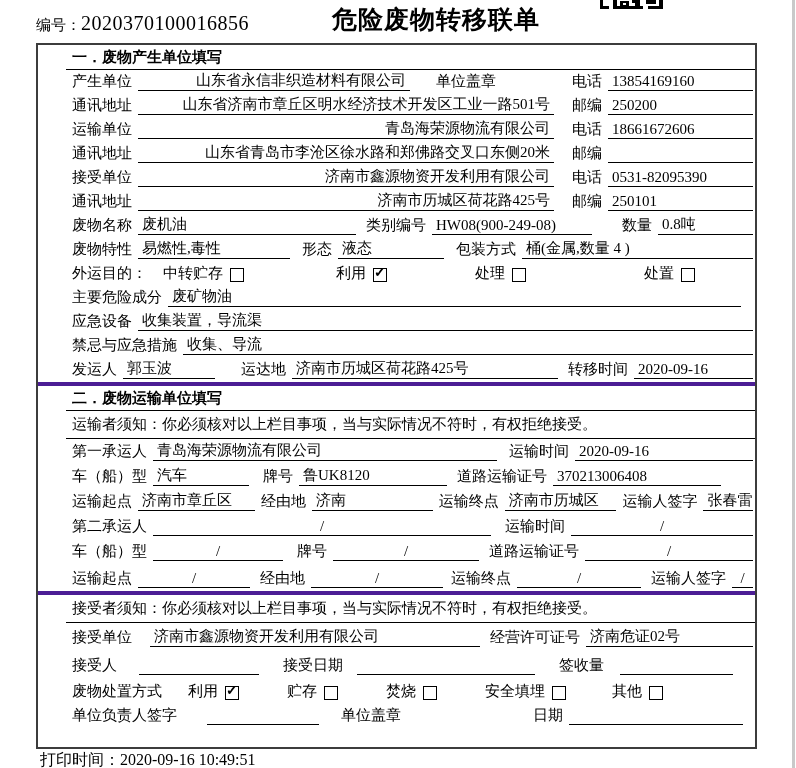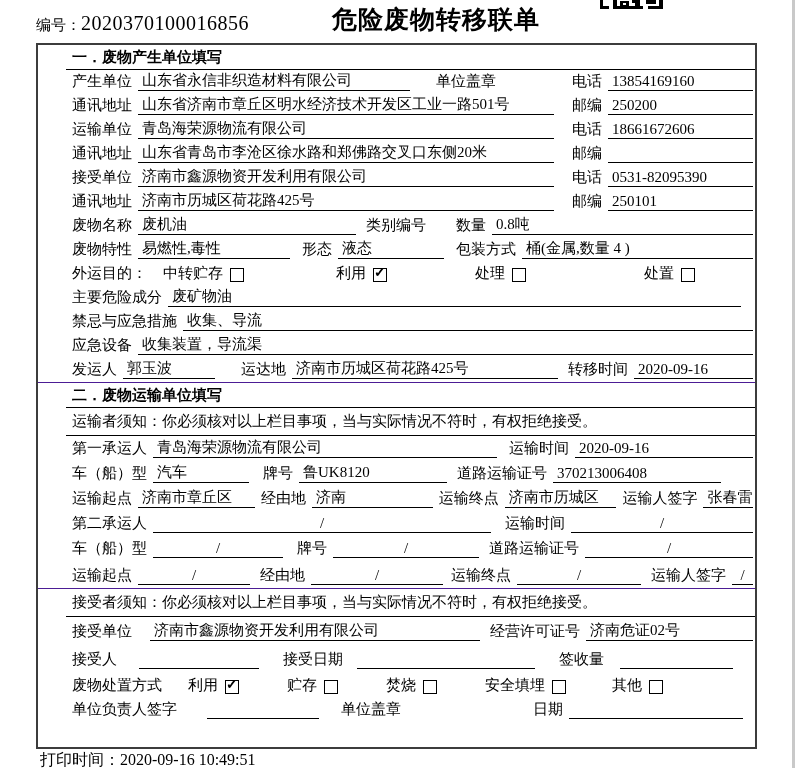--- a/index.html
+++ b/index.html
@@ -6,33 +6,33 @@
   .screen{position:relative;width:796px;height:768px;background:#ffffff;overflow:hidden;
           font-family:"Liberation Serif","DejaVu Serif",serif;color:#000;}
   .edge{position:absolute;right:1px;top:0;width:3px;height:768px;background:#c9c9c9;}
   .serial{position:absolute;left:36px;top:12px;font-size:15px;white-space:nowrap;}
   .serial .num{font-size:20px;letter-spacing:.5px;}
   .title{position:absolute;left:332px;top:3px;font-size:25px;font-weight:bold;letter-spacing:1px;white-space:nowrap;}
   .qr{position:absolute;left:600px;top:0;}
   .form-box{position:absolute;left:36px;top:43px;width:721px;height:706px;border:2px solid #3c3c3c;
             box-sizing:border-box;display:flex;flex-direction:column;overflow:hidden;background:#fff;}
   .sec{display:flex;flex-direction:column;padding-left:28px;}
-  .sec + .sec{border-top:1px solid #4c1d95;}
+  .sec + .sec{border-top:4px solid #4c1d95;}
   .sec-hd{display:flex;align-items:center;font-weight:bold;font-size:15px;height:25px;
           padding:0 6px;border-bottom:1px solid #000;box-sizing:border-box;}
   .notice{display:flex;align-items:center;font-size:15px;height:28px;padding:0 6px;
           border-bottom:1px solid #000;box-sizing:border-box;white-space:nowrap;}
   .row{display:flex;align-items:flex-end;font-size:15px;padding:0 2px 3px 6px;box-sizing:border-box;white-space:nowrap;}
   .h24{height:24px}.h25{height:25px}.h26{height:26px}.h27{height:27px}.h28{height:28px}
   .lbl{white-space:nowrap;}
   .u{border-bottom:1px solid #000;padding:0 4px;white-space:nowrap;overflow:hidden;
      box-sizing:border-box;margin-left:6px;min-height:17px;}
   .fill{flex:1 1 auto;}
   .c{text-align:center;}
-  .lc{flex:0 0 482px;display:flex;align-items:flex-end;min-width:0;}
+  .lc{flex:0 0 482px;display:flex;align-items:flex-end;min-width:0;text-align:right;}
   .cbg{display:inline-flex;align-items:flex-end;}
   .cb{display:inline-block;width:12px;height:12px;border:1.5px solid #000;position:relative;
       margin-left:7px;margin-bottom:1px;box-sizing:content-box;}
   .cb.checked::after{content:"✓";position:absolute;left:0px;top:-5px;font-size:14px;font-weight:bold;}
   .print-line{position:absolute;left:40px;top:750px;font-size:16px;white-space:nowrap;}
 </style>
 </head>
 <body>
 
 <div class="screen">
@@ -120,20 +120,21 @@
           <span class="u fill">济南市历城区荷花路425号</span>
         </span>
         <span class="lbl" style="margin-left:18px">邮编</span>
         <span class="u fill">250101</span>
       </div>
 
       <div class="row h24">
         <span class="lbl">废物名称</span>
         <span class="u" style="width:218px">废机油</span>
         <span class="lbl" style="margin-left:10px">类别编号</span>
+        <span class="u" style="width:160px">HW08(900-249-08)</span>
         <span class="lbl" style="margin-left:30px">数量</span>
         <span class="u fill">0.8吨</span>
       </div>
 
       <div class="row h24">
         <span class="lbl">废物特性</span>
         <span class="u" style="width:152px">易燃性,毒性</span>
         <span class="lbl" style="margin-left:12px">形态</span>
         <span class="u" style="width:106px">液态</span>
         <span class="lbl" style="margin-left:12px">包装方式</span>
@@ -159,27 +160,27 @@
           <span class="cb"></span>
         </span>
       </div>
 
       <div class="row h24">
         <span class="lbl">主要危险成分</span>
         <span class="u fill" style="margin-right:12px">废矿物油</span>
       </div>
 
       <div class="row h24">
+        <span class="lbl">应急设备</span>
+        <span class="u fill">收集装置，导流渠</span>
+      </div>
+
+      <div class="row h24">
         <span class="lbl">禁忌与应急措施</span>
         <span class="u fill">收集、导流</span>
-      </div>
-
-      <div class="row h24">
-        <span class="lbl">应急设备</span>
-        <span class="u fill">收集装置，导流渠</span>
       </div>
 
       <div class="row h24">
         <span class="lbl">发运人</span>
         <span class="u" style="width:92px">郭玉波</span>
         <span class="lbl" style="margin-left:26px">运达地</span>
         <span class="u" style="width:266px">济南市历城区荷花路425号</span>
         <span class="lbl" style="margin-left:10px">转移时间</span>
         <span class="u fill">2020-09-16</span>
       </div>

